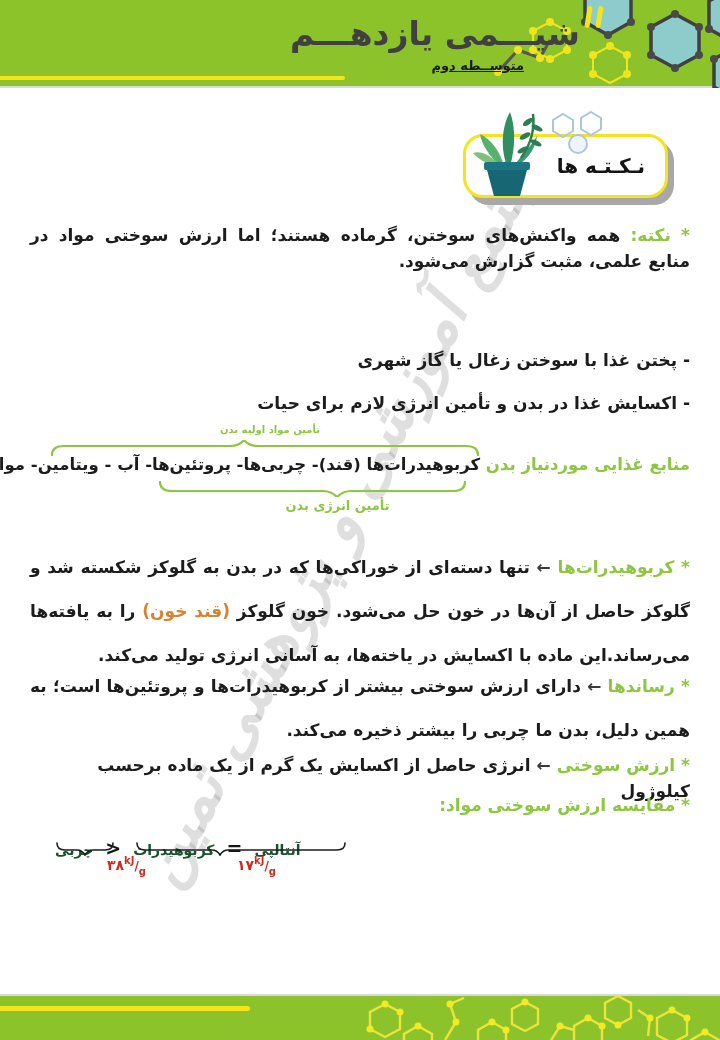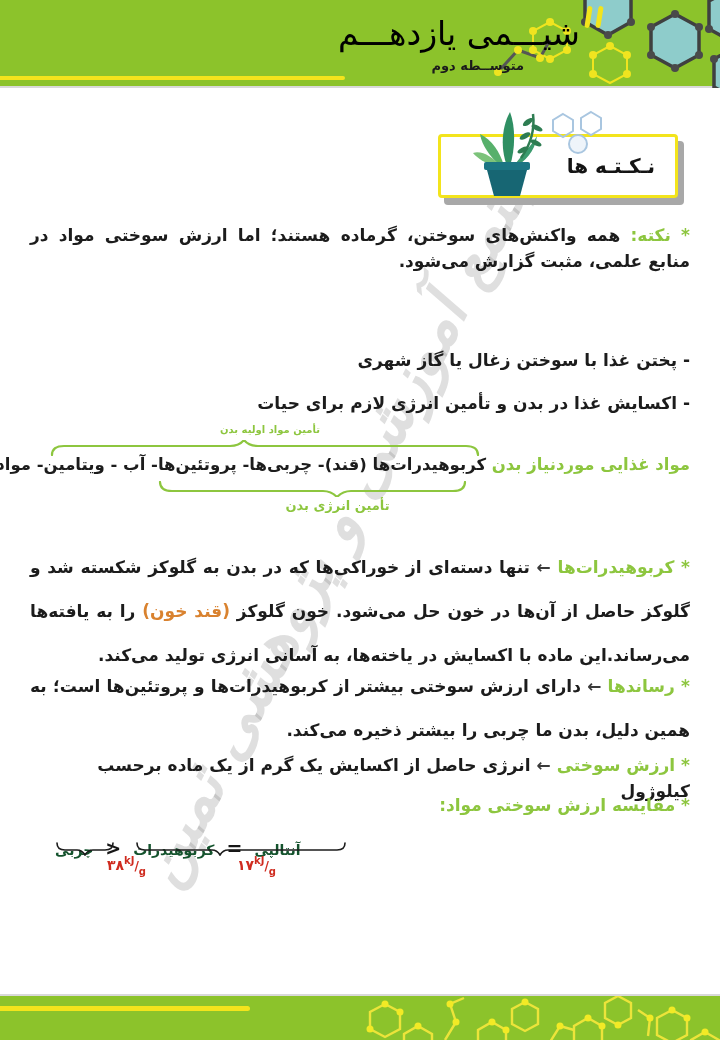--- a/index.html
+++ b/index.html
@@ -6,37 +6,37 @@
     --green:#8dc63f; --header-green:#8cc32b; --yellow:#f3e41c; --teal:#8ecccb;
     --red:#cf2b1f; --orange:#d9822f; --text:#1c1c1c; --watermark-gray:rgba(110,110,110,0.22);
   }
   *{margin:0;padding:0;box-sizing:border-box;}
   body{font-family:"DejaVu Sans","Liberation Sans",sans-serif;background:#ffffff;}
   .page{position:relative;width:720px;height:1040px;background:#fff;overflow:hidden;}
 
   
   .header{position:absolute;top:0;left:0;width:720px;height:88px;background:var(--header-green);
           border-bottom:2px solid #d9d9d9;z-index:5;}
-  .header-title{position:absolute;top:14px;right:140px;font-size:33px;font-weight:400;color:#000000;
+  .header-title{position:absolute;top:14px;right:140px;font-size:33px;font-weight:700;color:#404040;
                 direction:rtl;white-space:nowrap;letter-spacing:0px;}
-  .header-subtitle{position:absolute;top:58px;right:196px;font-size:13px;font-weight:bold;color:#1b1b1b;direction:rtl;}
+  .header-subtitle{position:absolute;top:58px;right:196px;font-size:13px;font-weight:bold;color:#1b1b1b;direction:rtl;text-decoration:underline;}
   .eleven-bar{position:absolute;width:5px;height:22px;background:var(--yellow);border-radius:3px;transform:rotate(9deg);}
   .eleven-a{left:586px;top:6px;} .eleven-b{left:597px;top:6px;}
   .header-underline{position:absolute;left:0;top:76px;width:345px;height:4px;background:var(--yellow);
                     border-radius:0 4px 4px 0;}
   .header-molecules{position:absolute;right:0;top:0;width:230px;height:88px;}
 
   
   .watermark{position:absolute;left:-20px;top:440px;width:760px;text-align:center;
              transform:rotate(-63deg);font-size:62px;font-weight:bold;font-style:italic;
              color:var(--watermark-gray);white-space:nowrap;direction:rtl;z-index:1;}
 
   
-  .badge{position:absolute;left:438px;top:134px;width:240px;height:64px;background:#fff;
-         border:3px solid var(--yellow);border-radius:4px;box-shadow:6px 7px 0 #a8a8a8;z-index:6;}
+  .badge{position:absolute;left:463px;top:134px;width:205px;height:64px;background:#fff;
+         border:3px solid var(--yellow);border-radius:20px;box-shadow:6px 7px 0 #a8a8a8;z-index:6;}
   .badge-label{position:absolute;right:20px;top:50%;transform:translateY(-50%);
                font-size:20px;font-weight:900;color:#141414;direction:rtl;letter-spacing:1px;white-space:nowrap;}
   .badge-plant{position:absolute;left:462px;top:106px;width:90px;height:94px;z-index:7;}
   .badge-hexes{position:absolute;left:545px;top:110px;width:70px;height:48px;z-index:6;}
 
   
   .para{position:absolute;left:30px;right:30px;direction:rtl;color:var(--text);
         font-size:17px;font-weight:bold;line-height:26px;text-align:justify;z-index:3;}
   .para.single{text-align:right;}
   .green-txt{color:var(--green);}
@@ -177,21 +177,21 @@
 
   <p class="para single bullet1">- پختن غذا با سوختن زغال یا گاز شهری</p>
   <p class="para single bullet2">- اکسایش غذا در بدن و تأمین انرژی لازم برای حیات</p>
 
   <div class="diagram">
     <div class="diagram-label-top green-txt">تأمین مواد اولیه بدن</div>
     <svg class="diagram-overbrace" viewBox="0 0 430 16" preserveAspectRatio="none">
       <path d="M2,15 Q2,6 14,6 L180,6 Q189,6 194,0 Q199,6 208,6 L416,6 Q428,6 428,15" stroke="#8dc63f" stroke-width="2.2" fill="none" stroke-linecap="round"></path>
     </svg>
     <div class="diagram-line">
-      <span class="green-txt">مواد غذایی موردنیاز بدن </span><span>کربوهیدرات‌ها (قند)- چربی‌ها- پروتئین‌ها- آب - ویتامین- مواد معدنی</span>
+      <span class="green-txt">منابع غذایی موردنیاز بدن </span><span>کربوهیدرات‌ها (قند)- چربی‌ها- پروتئین‌ها- آب - ویتامین- مواد معدنی</span>
     </div>
     <svg class="diagram-underbrace" viewBox="0 0 309 16" preserveAspectRatio="none">
       <path d="M2,1 Q2,10 14,10 L165,10 Q173,10 179,16 Q185,10 193,10 L295,10 Q307,10 307,1" stroke="#8dc63f" stroke-width="2.2" fill="none" stroke-linecap="round"></path>
     </svg>
     <div class="diagram-label-bottom green-txt">تأمین انرژی بدن</div>
   </div>
 
   <p class="para carbs">
     <span class="green-txt">* کربوهیدرات‌ها </span><span class="arrow">← </span><span>تنها دسته‌ای از خوراکی‌ها که در بدن به گلوکز شکسته شد و گلوکز حاصل از آن‌ها در خون حل می‌شود. خون گلوکز </span><span class="orange-txt">(قند خون)</span><span> را به یافته‌ها می‌رساند.این ماده با اکسایش در یاخته‌ها، به آسانی انرژی تولید می‌کند.</span>
   </p>

